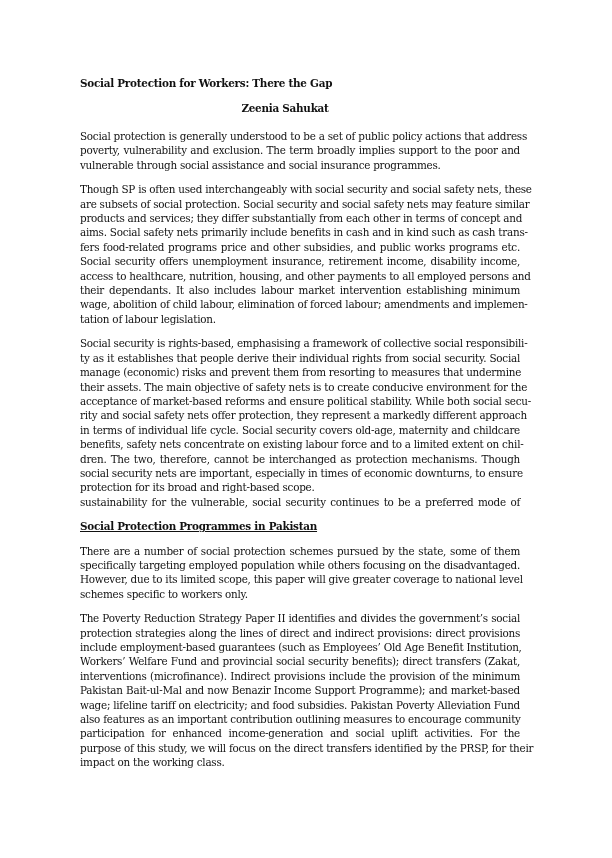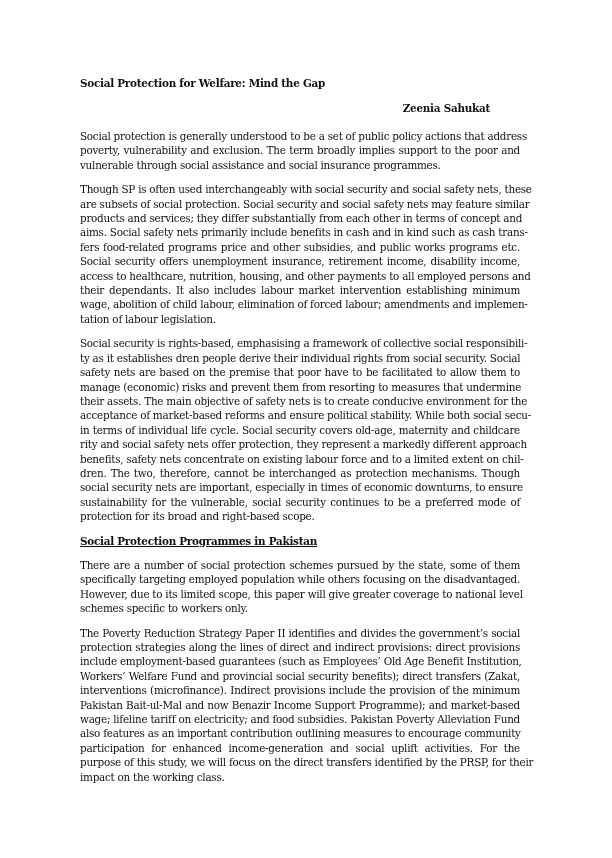--- a/index.html
+++ b/index.html
@@ -4,31 +4,31 @@
 <style>
   html, body { margin: 0; padding: 0; background: #ffffff; }
   body { width: 612px; height: 858px; position: relative; overflow: hidden; }
   .page {
     position: absolute; left: 80px; top: 76px; width: 452px;
     font-family: "DejaVu Serif", "Liberation Serif", serif;
     font-size: 10.4px; line-height: 14.4px; color: #111111;
     letter-spacing: -0.25px;
   }
   .title { font-weight: bold; margin: 0; height: 16px; }
-  .author { font-weight: bold; text-align: right; padding-right: 42px; margin: 9px 0 12px 0; height: 16px; }
+  .author { font-weight: bold; text-align: center; padding-right: 42px; margin: 9px 0 12px 0; height: 16px; }
   .para { margin: 10px 12px 0 0; }
   .para .ln { display: block; text-align: justify; text-align-last: justify; white-space: nowrap; }
   .para .ln.last { text-align-last: left; }
   .section-heading { font-weight: bold; text-decoration: underline; margin: 10px 0 0 0; }
 </style>
 </head>
 <body>
 
 <div class="page">
-  <div class="title">Social Protection for Welfare: Mind the Gap</div>
+  <div class="title">Social Protection for Workers: There the Gap</div>
   <div class="author">Zeenia Sahukat</div>
 
   <div id="group1">
       <p class="para">
         <span class="ln">Social protection is generally understood to be a set of public policy actions that address</span>
         <span class="ln">poverty, vulnerability and exclusion. The term broadly implies support to the poor and</span>
         <span class="ln last">vulnerable through social assistance and social insurance programmes.</span>
       </p>
       <p class="para">
         <span class="ln">Though SP is often used interchangeably with social security and social safety nets, these</span>
@@ -37,32 +37,31 @@
         <span class="ln">aims. Social safety nets primarily include benefits in cash and in kind such as cash trans-</span>
         <span class="ln">fers food-related programs price and other subsidies, and public works programs etc.</span>
         <span class="ln">Social security offers unemployment insurance, retirement income, disability income,</span>
         <span class="ln">access to healthcare, nutrition, housing, and other payments to all employed persons and</span>
         <span class="ln">their dependants. It also includes labour market intervention establishing minimum</span>
         <span class="ln">wage, abolition of child labour, elimination of forced labour; amendments and implemen-</span>
         <span class="ln last">tation of labour legislation.</span>
       </p>
       <p class="para">
         <span class="ln">Social security is rights-based, emphasising a framework of collective social responsibili-</span>
-        <span class="ln">ty as it establishes dren people derive their individual rights from social security. Social</span>
-        <span class="ln">safety nets are based on the premise that poor have to be facilitated to allow them to</span>
+        <span class="ln">ty as it establishes that people derive their individual rights from social security. Social</span>
         <span class="ln">manage (economic) risks and prevent them from resorting to measures that undermine</span>
         <span class="ln">their assets. The main objective of safety nets is to create conducive environment for the</span>
         <span class="ln">acceptance of market-based reforms and ensure political stability. While both social secu-</span>
+        <span class="ln">rity and social safety nets offer protection, they represent a markedly different approach</span>
         <span class="ln">in terms of individual life cycle. Social security covers old-age, maternity and childcare</span>
-        <span class="ln">rity and social safety nets offer protection, they represent a markedly different approach</span>
         <span class="ln">benefits, safety nets concentrate on existing labour force and to a limited extent on chil-</span>
         <span class="ln">dren. The two, therefore, cannot be interchanged as protection mechanisms. Though</span>
         <span class="ln">social security nets are important, especially in times of economic downturns, to ensure</span>
+        <span class="ln last">protection for its broad and right-based scope.</span>
         <span class="ln">sustainability for the vulnerable, social security continues to be a preferred mode of</span>
-        <span class="ln last">protection for its broad and right-based scope.</span>
       </p>
     </div>
 
   <div class="section-heading">Social Protection Programmes in Pakistan</div>
 
   <div id="group2">
       <p class="para">
         <span class="ln">There are a number of social protection schemes pursued by the state, some of them</span>
         <span class="ln">specifically targeting employed population while others focusing on the disadvantaged.</span>
         <span class="ln">However, due to its limited scope, this paper will give greater coverage to national level</span>

